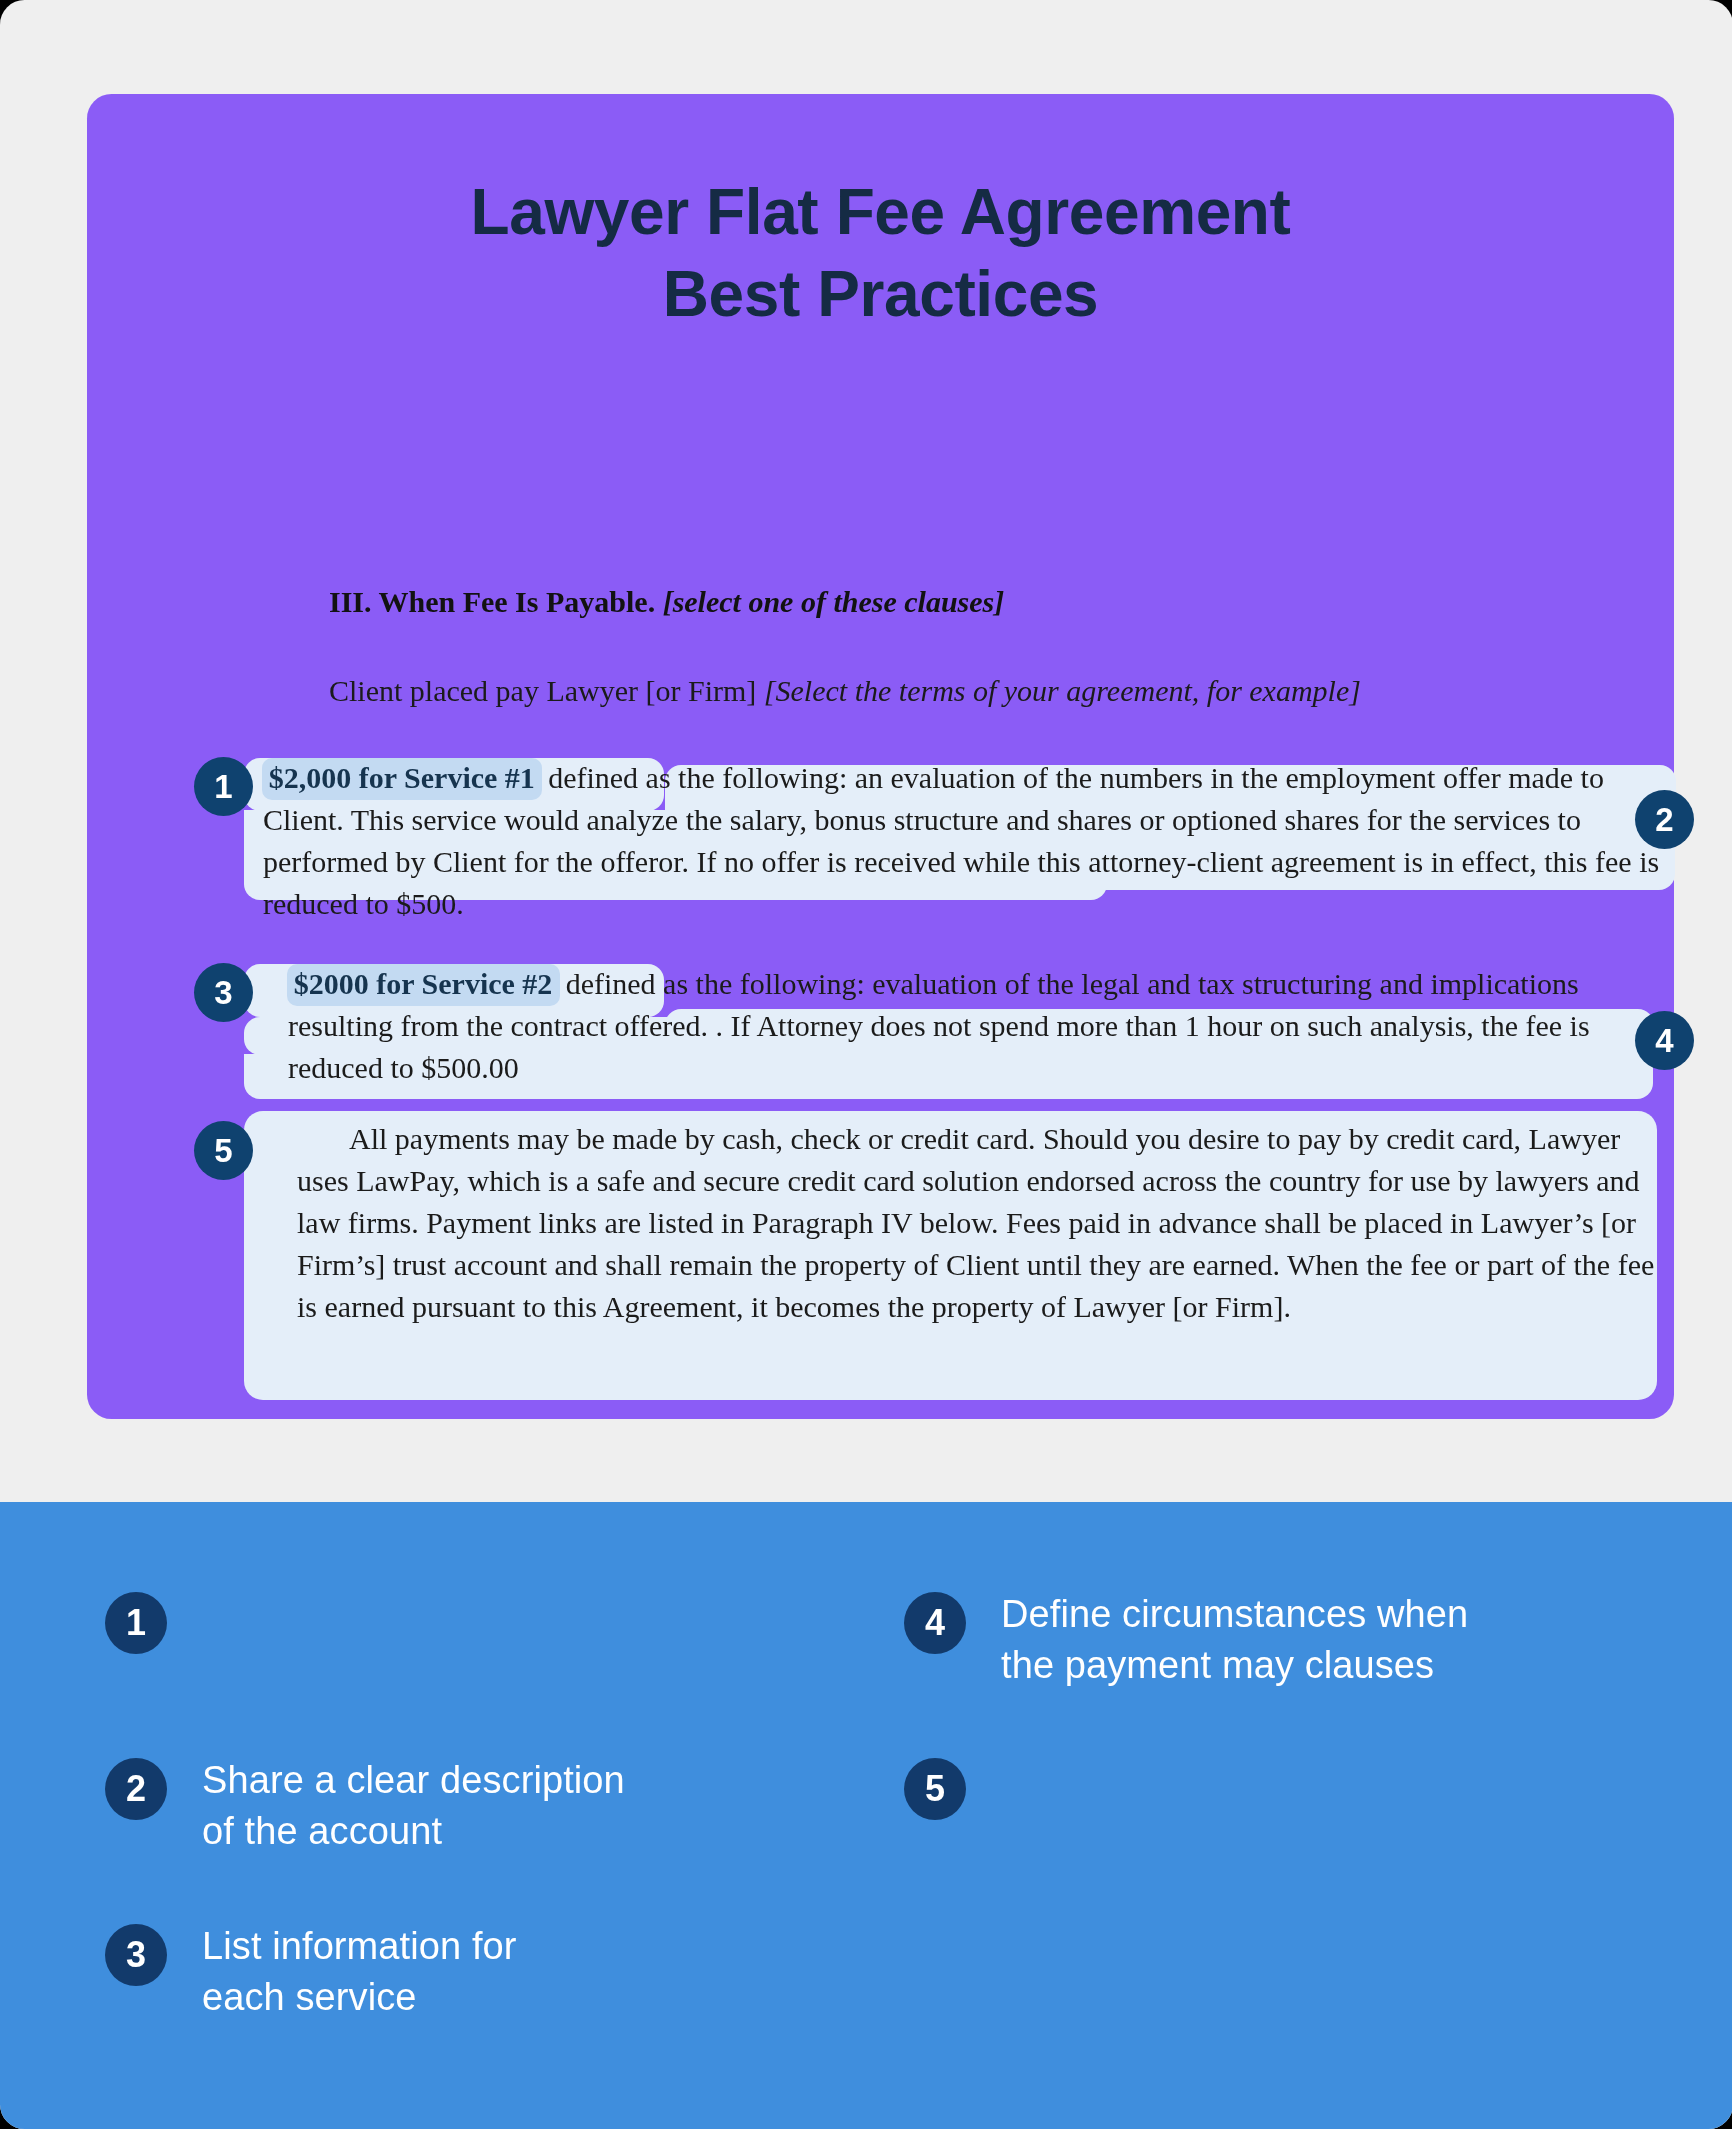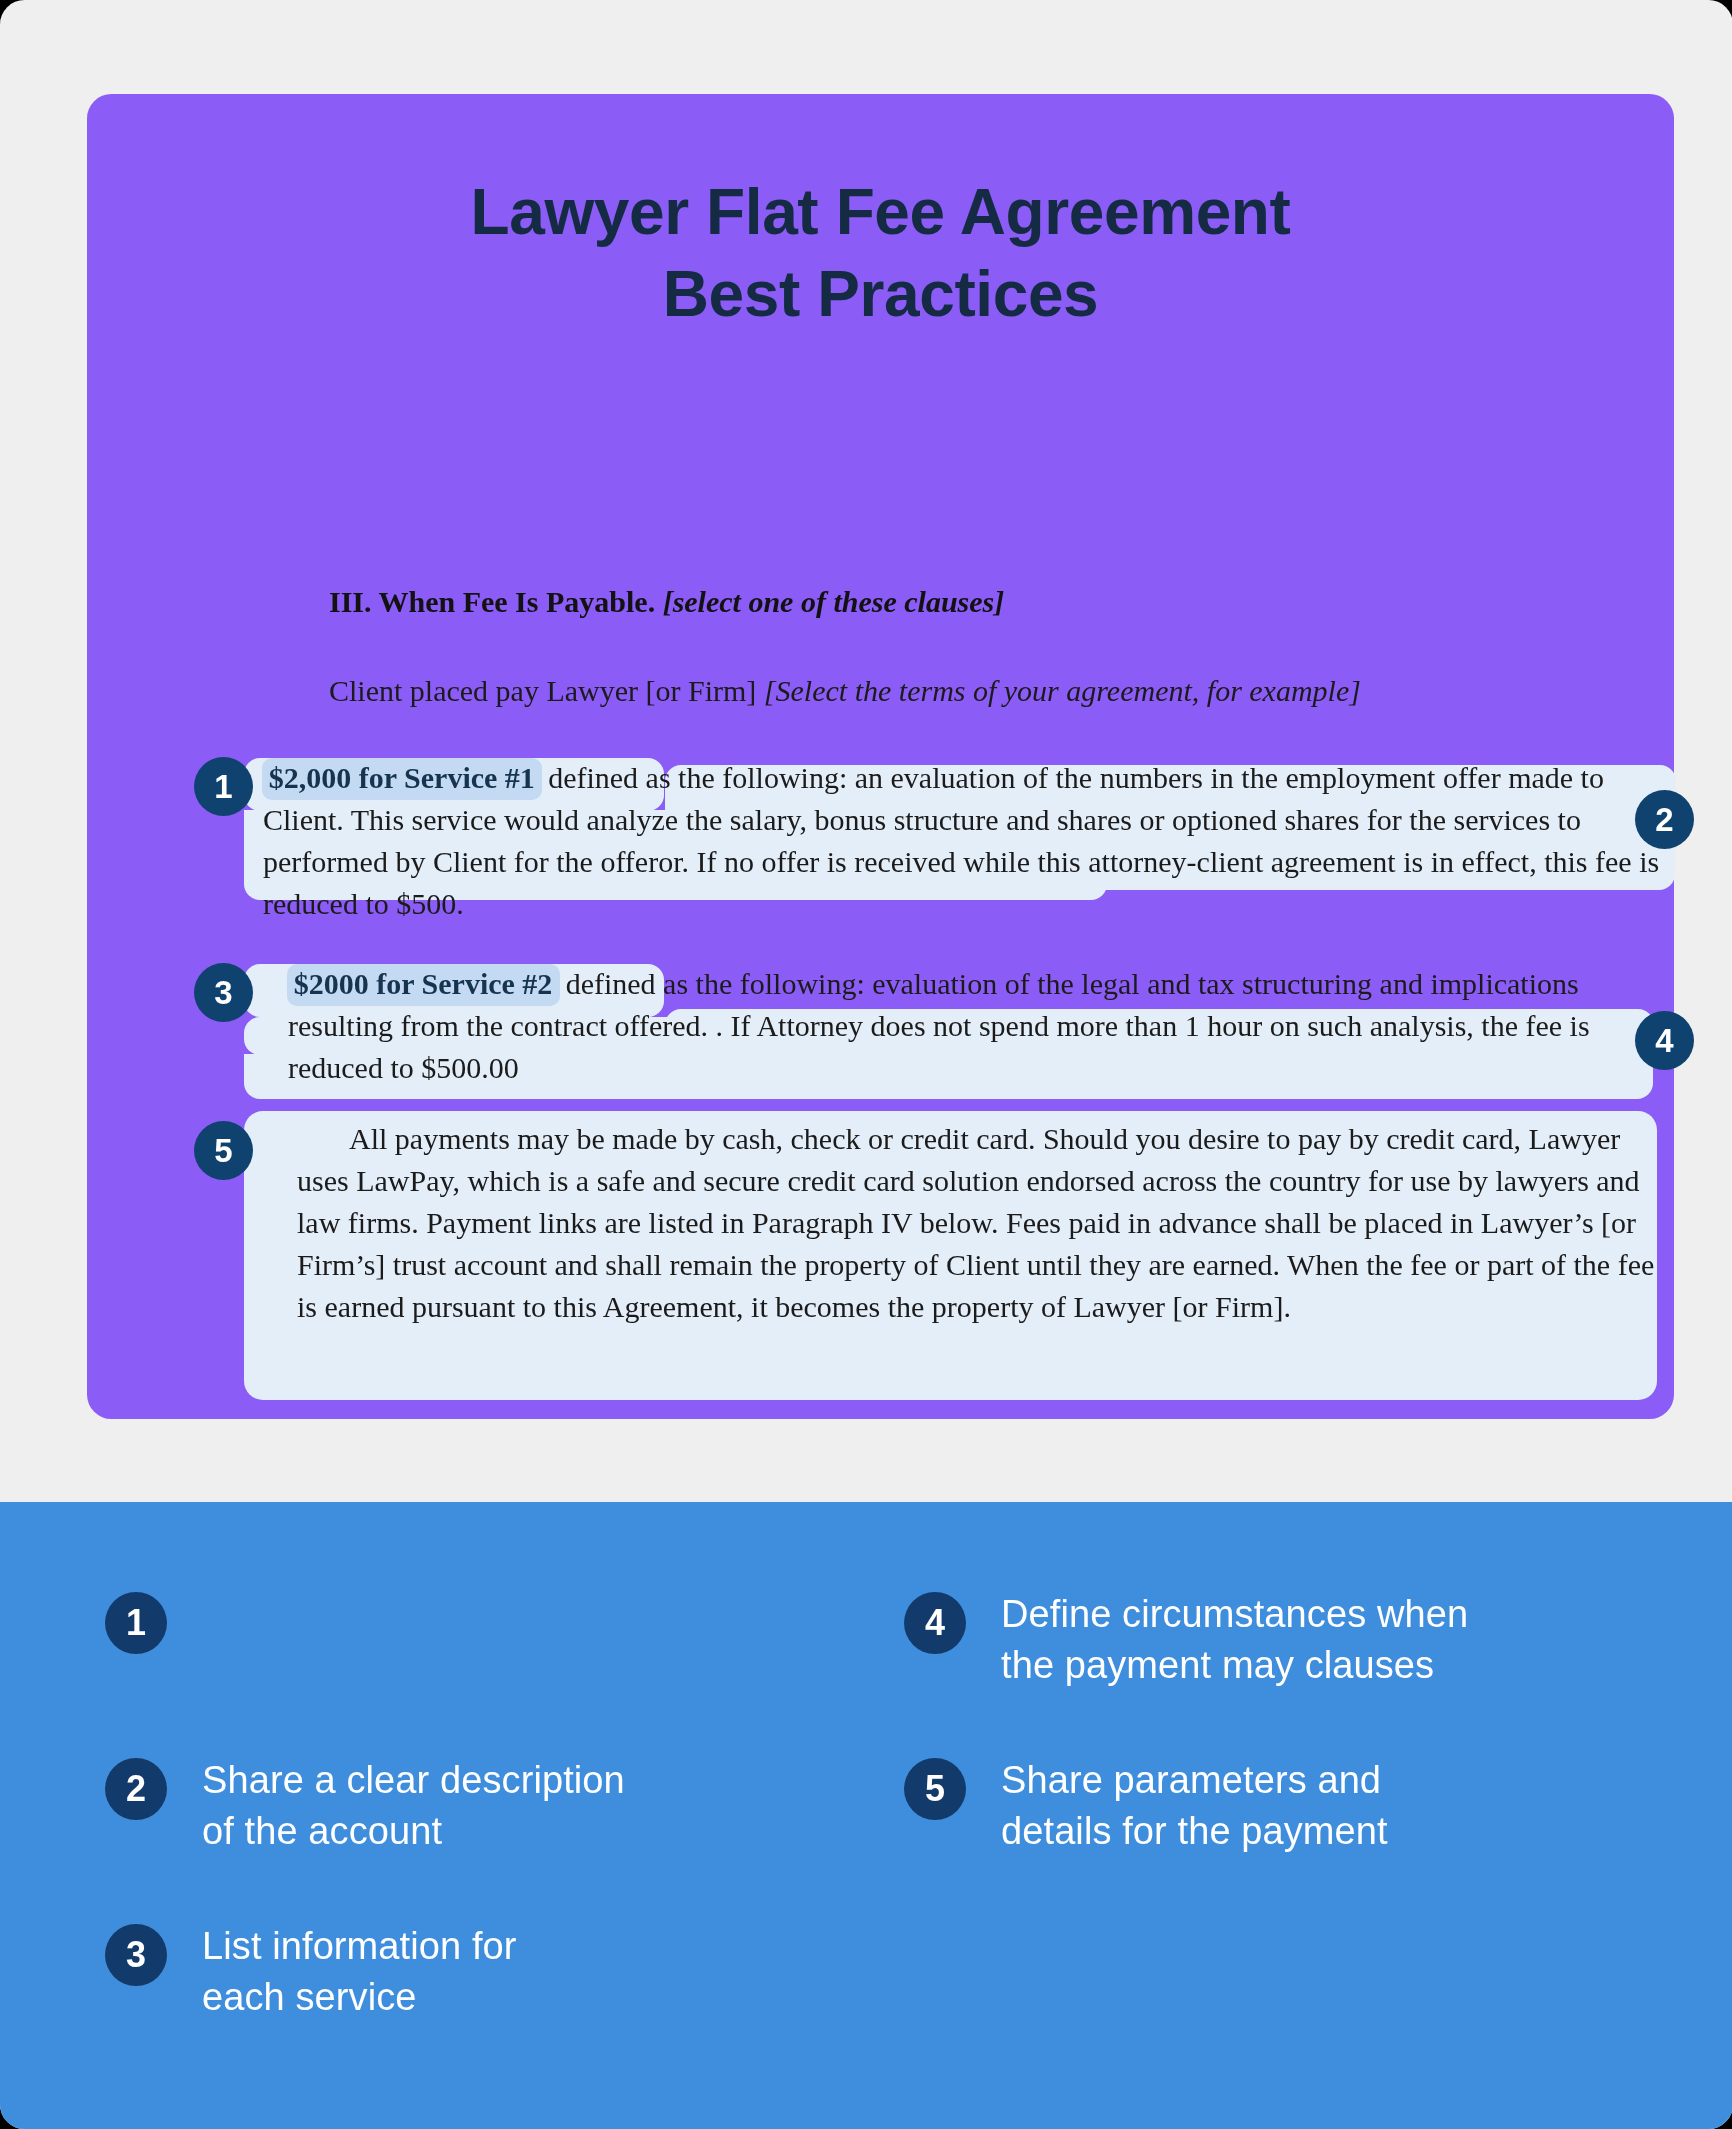--- a/index.html
+++ b/index.html
@@ -259,21 +259,19 @@
       </div>
 
       <div class="practice-item" style="left:904px; top:87px; width:722px;">
         <div class="practice-badge">4</div>
         <div class="practice-text">Define circumstances when
 the payment may clauses</div>
       </div>
 
       <div class="practice-item" style="left:904px; top:253px; width:722px;">
         <div class="practice-badge">5</div>
-        <div class="practice-text">Share parameters and
-details for the payment</div>
       </div>
 
     </div>
   </div>
 
 </div>
 
 
 </body></html>

